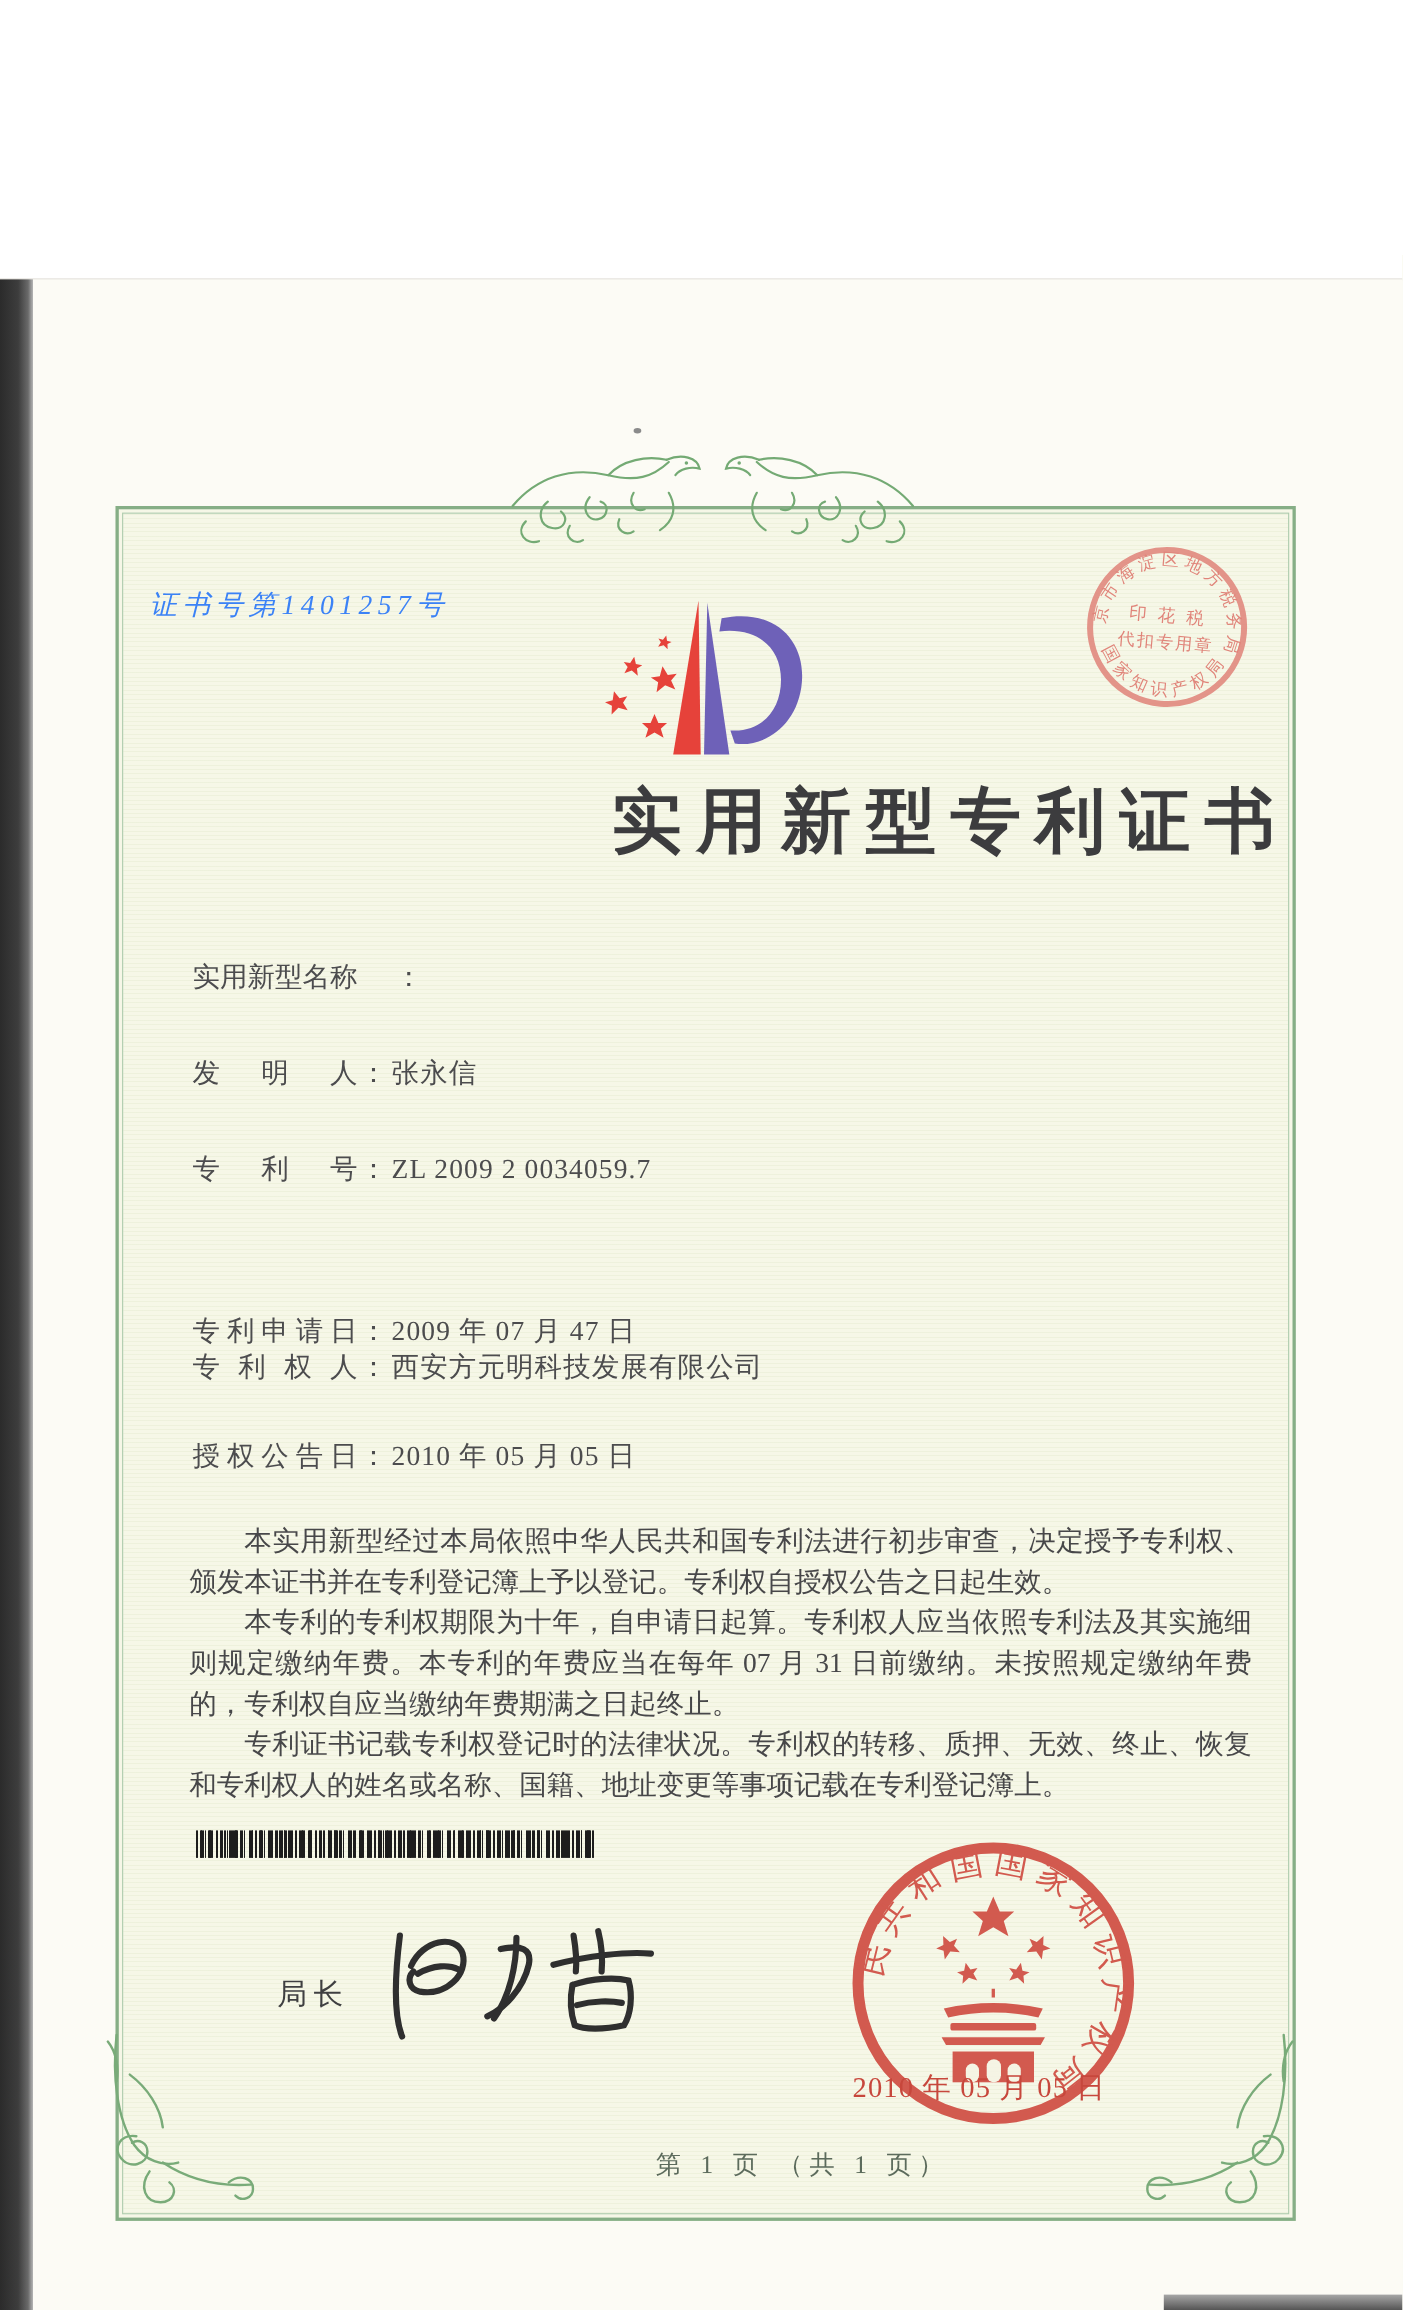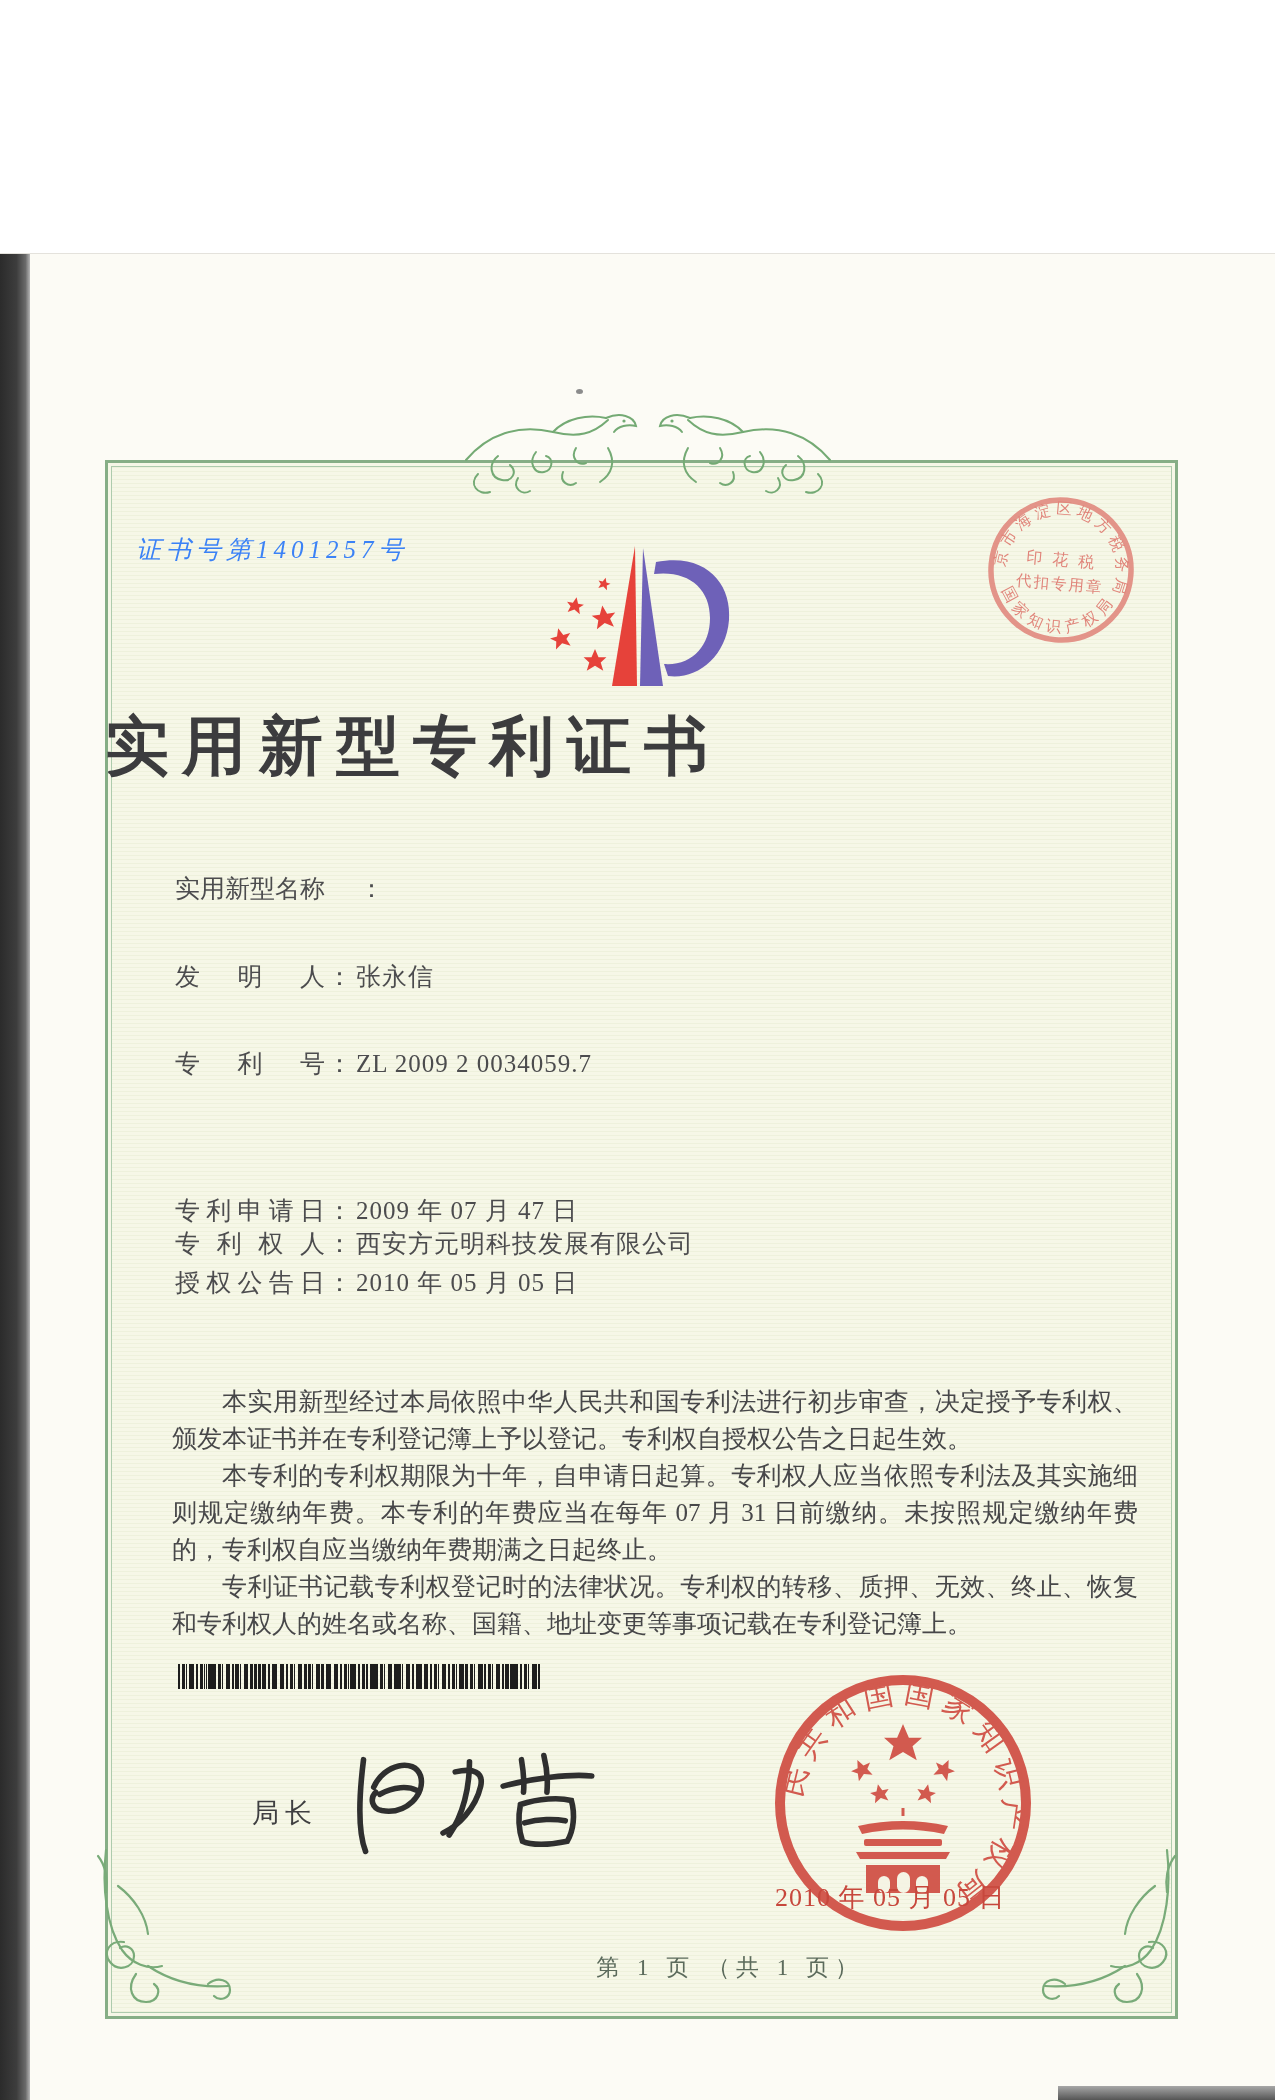--- a/index.html
+++ b/index.html
@@ -16,21 +16,21 @@
     background:linear-gradient(180deg,#a7a7a7,#555555);}
   .speck{left:576px;top:389px;width:7px;height:5px;background:#8b8b8b;border-radius:50%;}
   
   .paper{left:30px;top:254px;width:1245px;height:1846px;background:#fcfbf5;}
   
   .frame{left:105px;top:460px;width:1067px;height:1553px;border:3px solid #86ae86;background:#f6f7e7;}
   .frame-inner{position:absolute;left:3px;top:3px;right:3px;bottom:3px;border:1px solid #adcbad;
     background:repeating-linear-gradient(0deg, rgba(196,210,164,0.16) 0 1px, rgba(255,255,255,0) 1px 4px);}
   
   .cert-no{left:136px;top:533px;font-size:25px;letter-spacing:5px;color:#3b82f6;font-style:italic;}
-  .title{left:105px;top:703px;width:1067px;text-align:left;font-size:64px;font-weight:700;
+  .title{left:105px;top:703px;width:1067px;text-align:right;font-size:64px;font-weight:700;
     letter-spacing:13px;color:#3c3c3e;}
   .field{left:175px;display:flex;align-items:flex-start;font-size:25px;color:#4c4c4e;line-height:34px;}
   .flabel{display:block;width:150px;text-align:justify;text-align-last:justify;}
   .fsep{display:block;margin:0 4px 0 2px;}
   .fvalue{display:block;letter-spacing:1px;}
   .body-text{left:172px;top:1383px;width:966px;font-size:25px;line-height:37px;color:#474749;
     text-align:justify;}
   .body-text p{margin:0;text-indent:2em;}
   .barcode{left:178px;top:1664px;width:362px;height:25px;
     background:
@@ -143,21 +143,21 @@
 <div class="abs field" style="top:1194px;">
   <span class="flabel">专利申请日</span>
   <span class="fsep">：</span>
   <span class="fvalue">2009 年 07 月 47 日</span>
 </div>
 <div class="abs field" style="top:1227px;">
   <span class="flabel">专利权人</span>
   <span class="fsep">：</span>
   <span class="fvalue">西安方元明科技发展有限公司</span>
 </div>
-<div class="abs field" style="top:1266px;align-items:flex-end;">
+<div class="abs field" style="top:1308px;align-items:flex-end;">
   <span class="flabel">授权公告日</span>
   <span class="fsep">：</span>
   <span class="fvalue">2010 年 05 月 05 日</span>
 </div>
 
 <div class="abs body-text">
   <p>本实用新型经过本局依照中华人民共和国专利法进行初步审查，决定授予专利权、颁发本证书并在专利登记簿上予以登记。专利权自授权公告之日起生效。</p>
   <p>本专利的专利权期限为十年，自申请日起算。专利权人应当依照专利法及其实施细则规定缴纳年费。本专利的年费应当在每年 07 月 31 日前缴纳。未按照规定缴纳年费的，专利权自应当缴纳年费期满之日起终止。</p>
   <p>专利证书记载专利权登记时的法律状况。专利权的转移、质押、无效、终止、恢复和专利权人的姓名或名称、国籍、地址变更等事项记载在专利登记簿上。</p>
 </div>

